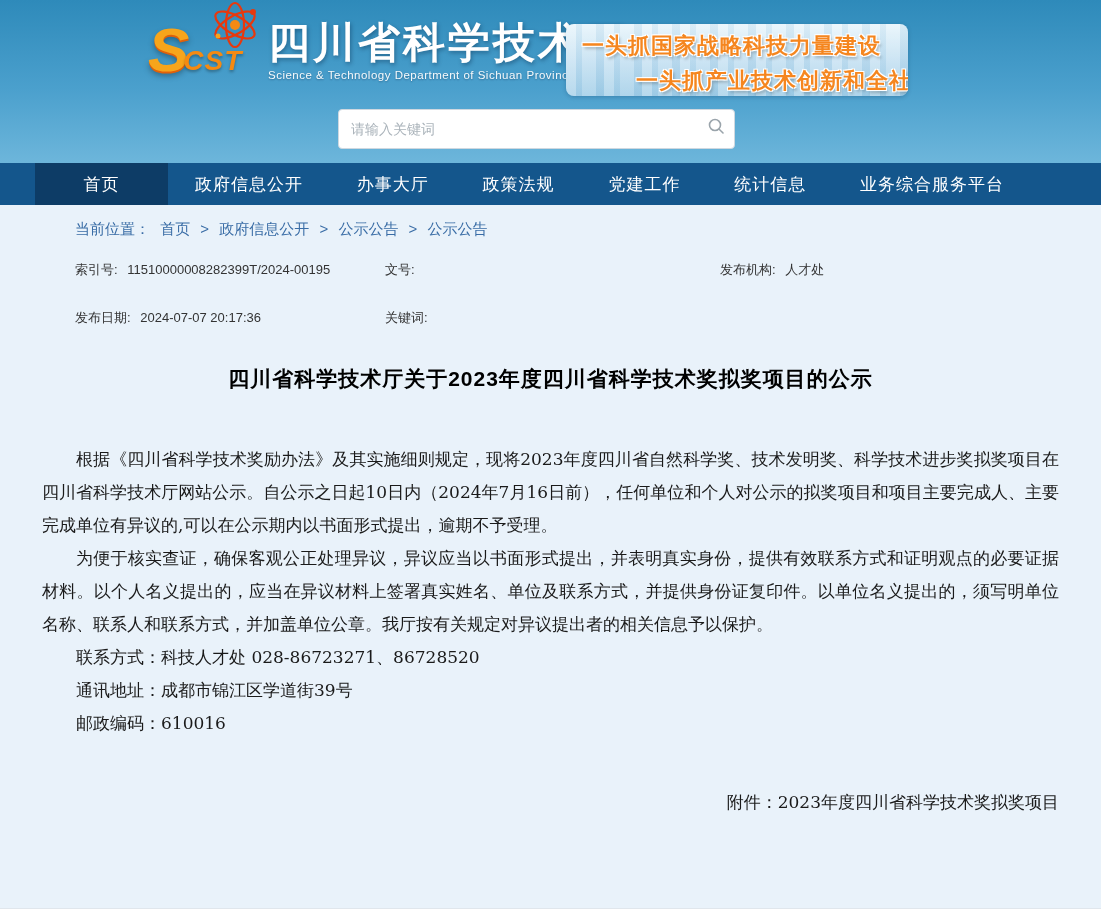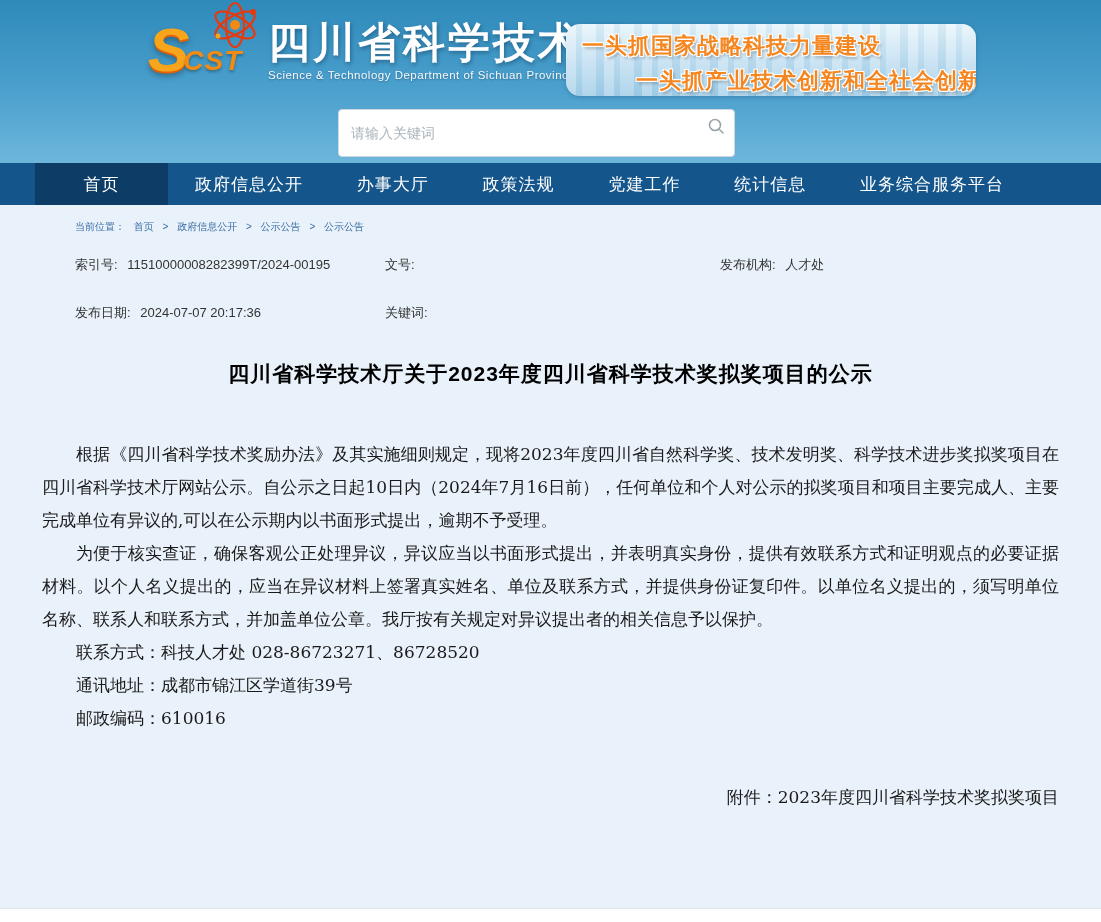--- a/index.html
+++ b/index.html
@@ -42,63 +42,63 @@
     text-shadow:1px 2px 4px rgba(0,30,60,.4);
     white-space:nowrap;
   }
   .site-subtitle {
     font-size:11.5px; letter-spacing:.5px; margin-top:3px; opacity:.95;
     text-shadow:0 1px 2px rgba(0,30,60,.4);
     white-space:nowrap;
   }
 
   .slogan-box {
-    position:absolute; left:566px; top:24px; width:410px; height:72px;
-    border-radius:14px; overflow:hidden;
+    position:absolute; left:566px; top:24px; width:342px; height:72px;
+    border-radius:8px; overflow:hidden;
     background:linear-gradient(180deg,#e6f4fb 0%, #bcdcf0 55%, #9ccbe6 100%);
     box-shadow:0 1px 4px rgba(0,40,80,.25);
   }
   .slogan-box::before {
     content:""; position:absolute; inset:0;
     background:
       repeating-linear-gradient(90deg, rgba(255,255,255,.55) 0 10px, rgba(160,200,225,.35) 10px 16px, rgba(255,255,255,.4) 16px 30px, rgba(140,185,215,.3) 30px 38px);
     opacity:.5;
   }
   .slogan1,.slogan2 {
     position:relative; font-weight:900; font-size:22px; color:#f5861f;
     letter-spacing:1px; white-space:nowrap;
     text-shadow:-1px -1px 0 #fff, 1px -1px 0 #fff, -1px 1px 0 #fff, 1px 1px 0 #fff, 2px 3px 3px rgba(0,0,0,.25);
   }
   .slogan1 { margin:7px 0 0 16px; }
   .slogan2 { margin:5px 0 0 70px; }
 
   .search-row { position:absolute; left:338px; top:109px; width:397px; height:34px; }
   .search-input {
-    width:100%; height:48px; border:1px solid #cfd8e0; border-radius:4px;
+    width:100%; height:40px; border:1px solid #cfd8e0; border-radius:4px;
     padding:0 38px 0 12px; font-size:14px; color:#444; background:#fff;
     font-family:"Liberation Sans", sans-serif; outline:none;
   }
   .search-input::placeholder { color:#aab3ba; }
   .search-icon { position:absolute; right:10px; top:8px; width:18px; height:18px; cursor:pointer; }
 
   
   .nav {
     height:42px; background:#14568c; display:flex; align-items:stretch;
     padding:0 70px 0 35px;
   }
   .nav-item {
     display:flex; align-items:center; justify-content:center;
     color:#fff; font-size:17px; letter-spacing:1px;
     flex:1 1 auto; cursor:pointer; white-space:nowrap; padding:0 10px;
   }
   .nav-item.active { background:#0d3c66; flex:0 0 133px; }
 
   
   .breadcrumb {
-    padding:15px 0 8px 75px; font-size:10px; color:#3a6da6;
+    padding:15px 0 8px 75px; font-size:15px; color:#3a6da6;
   }
   .breadcrumb a { color:#3a6da6; text-decoration:none; cursor:pointer; }
   .breadcrumb .sep { margin:0 6px; color:#3a6da6; }
   .breadcrumb .bc-label { margin-right:6px; }
 
   
   .meta {
     display:grid; grid-template-columns:310px 335px auto;
     padding:14px 0 10px 75px; font-size:13px; color:#333; row-gap:30px;
   }

